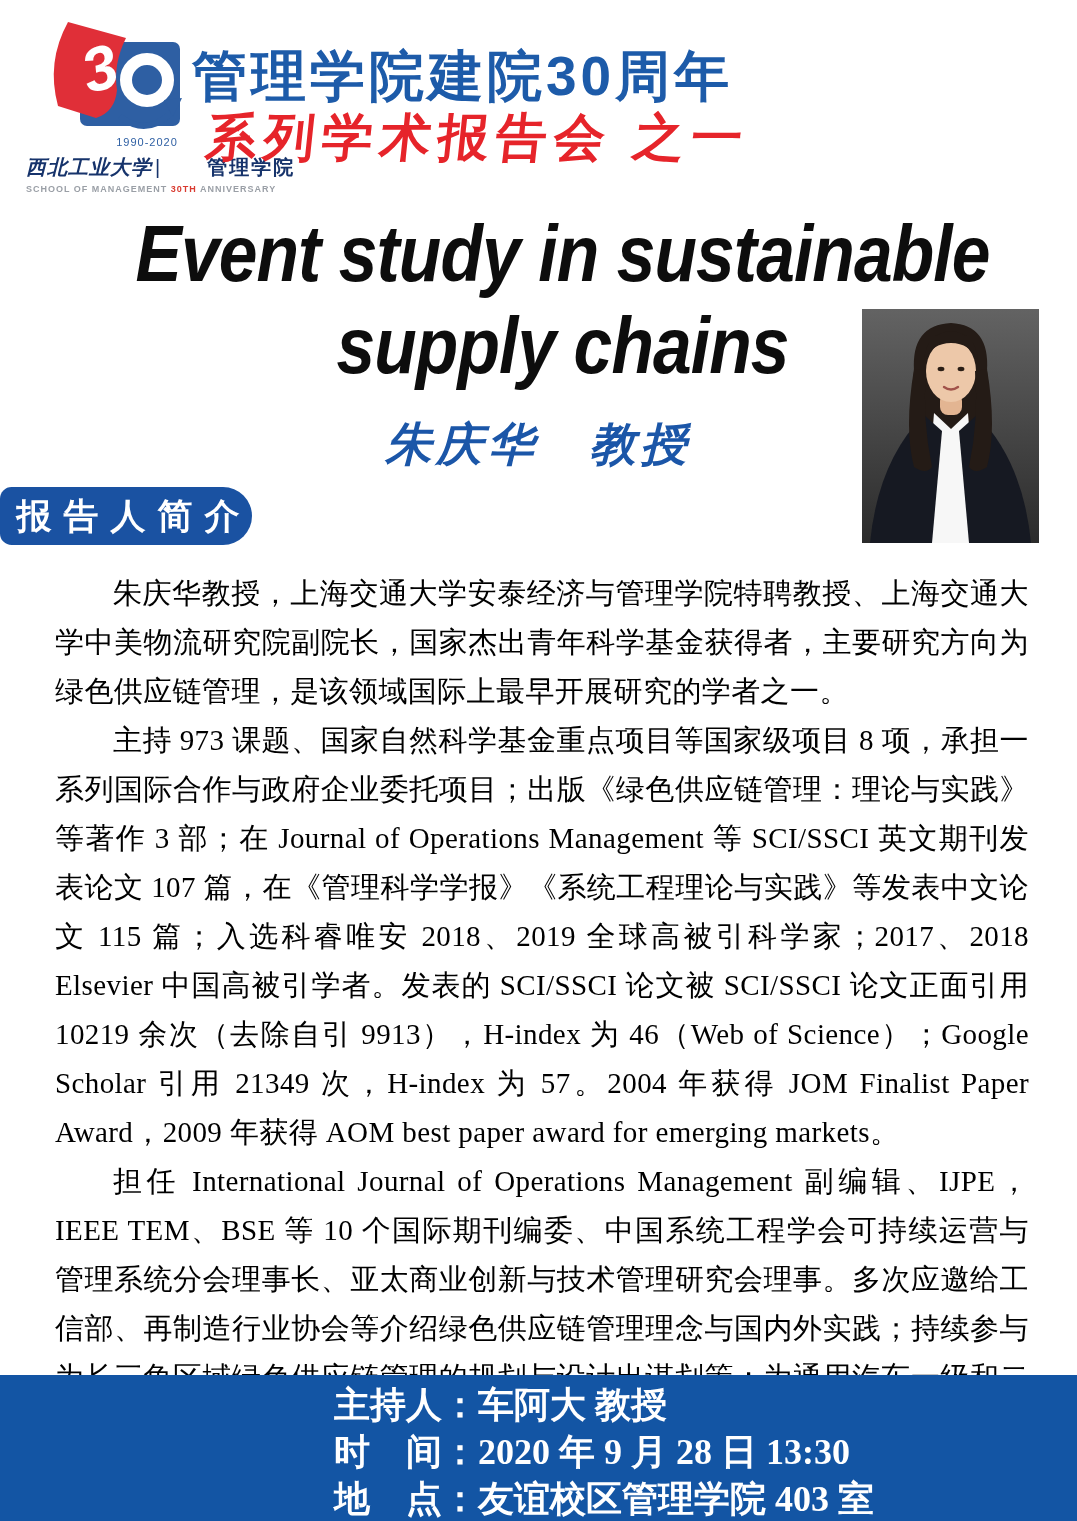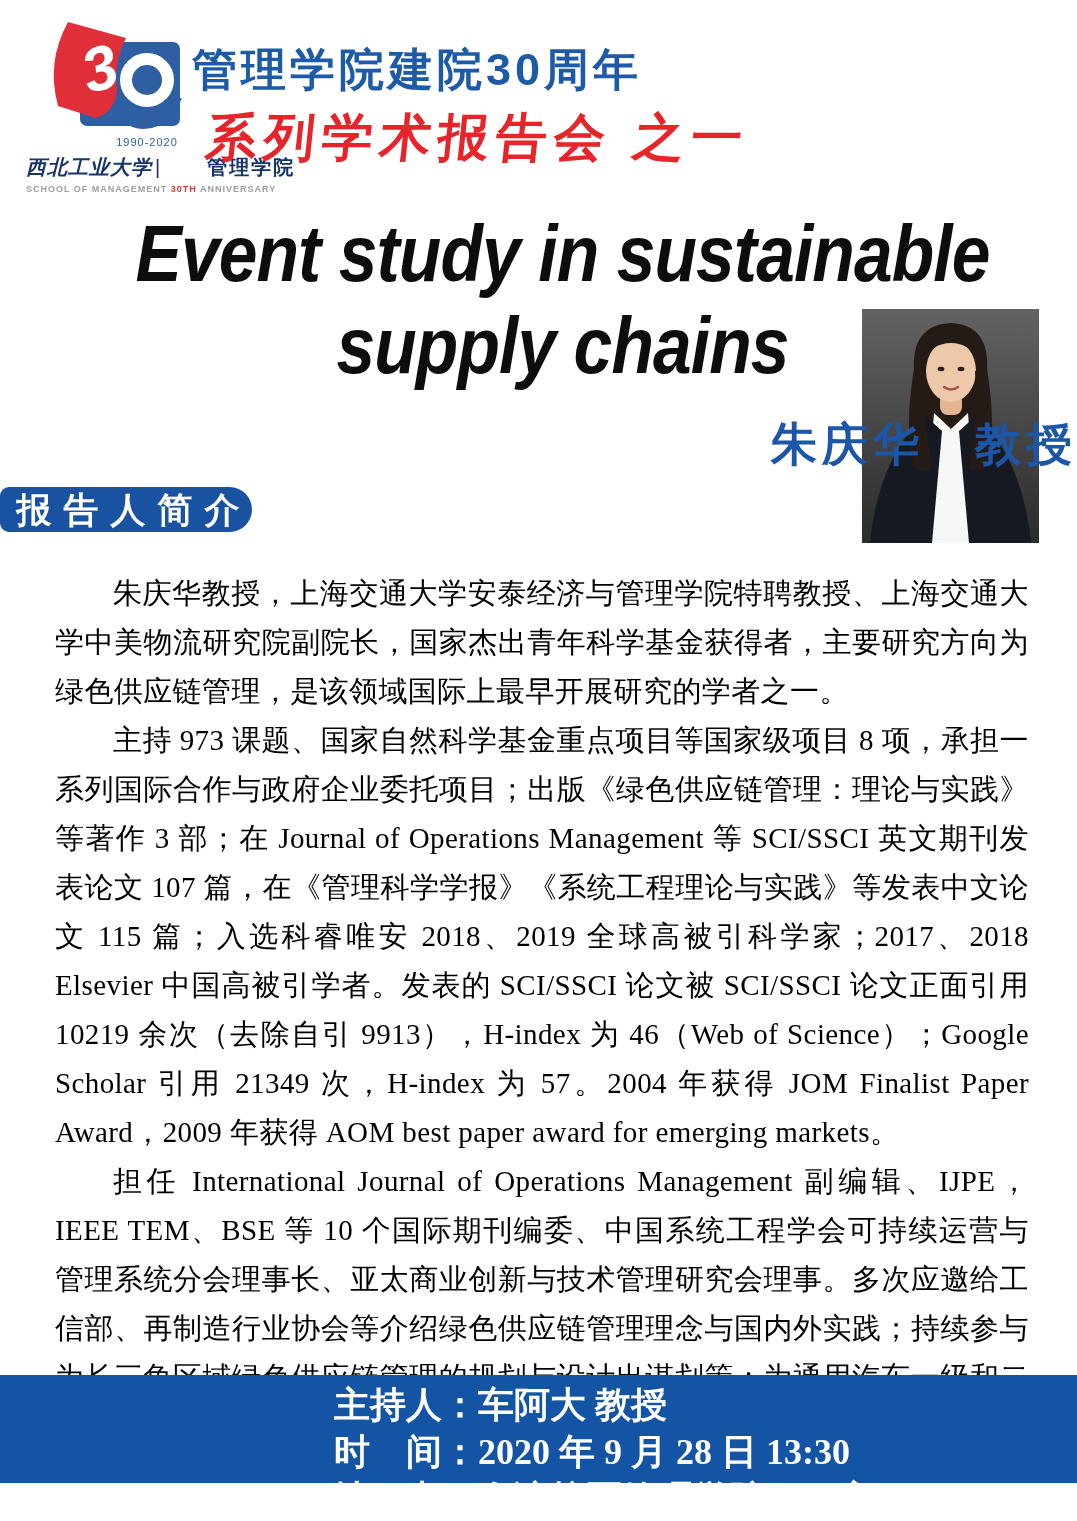--- a/index.html
+++ b/index.html
@@ -13,63 +13,63 @@
   .logo { position:absolute; left:26px; top:14px; width:200px; text-align:center; }
   .logo-mark { display:block; margin:0 auto; }
   .logo-uni-line { white-space:nowrap; margin-top:2px; font-size:20px; color:#16336b; }
   .logo-uni { font-family:"Liberation Serif","DejaVu Serif",serif; font-style:italic; font-weight:700; letter-spacing:1px; }
   .logo-div { color:#16336b; font-weight:400; padding:0 3px; }
   .logo-school { font-weight:900; letter-spacing:2px;margin-left:44px; }
   .logo-en-line { margin-top:3px; font-size:9px; color:#9a9fa6; letter-spacing:1px; white-space:nowrap; font-weight:700; }
   .logo-en-red { color:#d93a30; }
   .hdr-title {
     position:absolute; left:192px; top:40px;
-    font-size:45px; font-weight:900; letter-spacing:4px;
+    font-size:55px; font-weight:900; letter-spacing:4px;
     color:#1d5ba9; white-space:nowrap;
   }
   .hdr-sub {
     position:absolute; left:206px; top:104px;
     font-size:51px; font-weight:900; letter-spacing:7px;
     color:#e6242a; white-space:nowrap; transform:skewX(-6deg);
   }
   
   .talk-title {
     position:absolute; left:0; top:208px; width:1077px;
     text-align:center; color:#0d0d0d;
     font-weight:900; font-style:italic;
     font-size:79px; line-height:92px; letter-spacing:-1px;padding-left:48px;
   }
   .talk-title .tline { transform:scaleX(0.88); transform-origin:50% 50%; white-space:nowrap; }
   
   .speaker-name {
     position:absolute; left:0; top:414px; width:1077px;
-    text-align:right; color:#1b56a8; font-weight:900;
-    font-size:46px; letter-spacing:5px;
+    text-align:center; color:#1b56a8; font-weight:900;
+    font-size:46px; letter-spacing:5px;font-style:italic;
   }
   
   .photo { position:absolute; left:862px; top:309px; width:177px; height:234px; }
   
   .banner {
-    position:absolute; left:0; top:487px; width:252px; height:45px;
+    position:absolute; left:0; top:487px; width:252px; height:58px;
     background:#1a52a2; border-radius:12px 30px 30px 12px;
-    display:flex; align-items:flex-start; justify-content:center;
+    display:flex; align-items:center; justify-content:center;
     color:#ffffff; font-size:35px; font-weight:900; letter-spacing:12px;
     padding-left:16px;
   }
   
   .bio {
     position:absolute; left:55px; top:569px; width:974px;
     font-family:"Liberation Serif","DejaVu Serif",serif;
     font-size:29px; line-height:49px; letter-spacing:0.4px;
     color:#000; text-align:justify;
   }
   .bio p { text-indent:2em; margin:0; }
   
   .footer {
-    position:absolute; left:0; top:1375px; width:1077px; height:108px;
+    position:absolute; left:0; top:1375px; width:1077px; height:146px;
     background:#1355a4; color:#ffffff;
     font-family:"Liberation Serif","DejaVu Serif",serif;
     font-weight:700; font-size:36px; line-height:47px;
     padding:7px 16px 0 334px;
   }
   .footer .row { white-space:nowrap; }
 </style>
 </head>
 <body>
 

